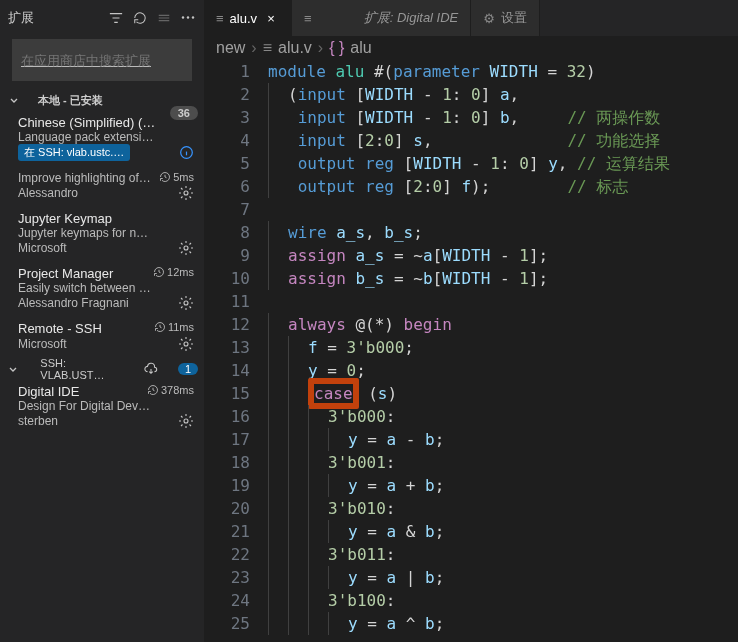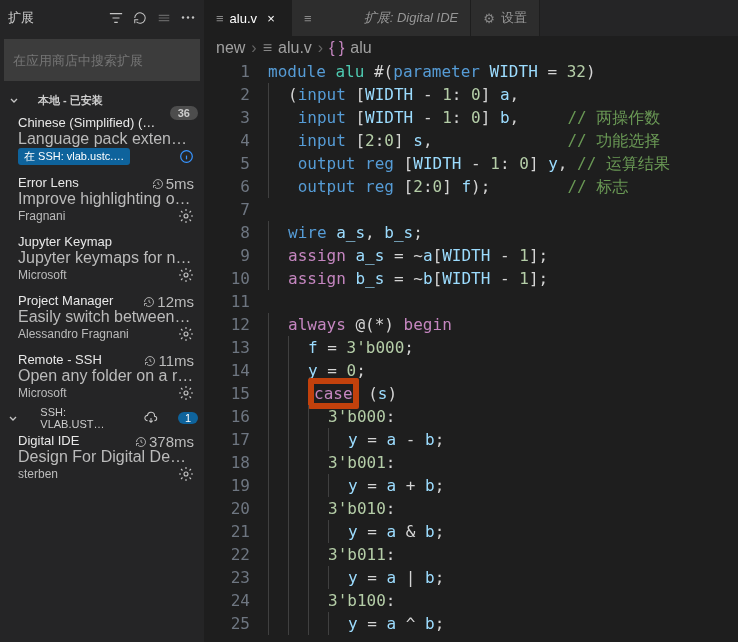--- a/index.html
+++ b/index.html
@@ -5,29 +5,29 @@
 * { margin:0; padding:0; box-sizing:border-box; }
 body {
   background:#1e1e1e; color:#ccc;
   font-family:"Segoe UI","Microsoft YaHei",sans-serif;
   font-size:13px; width:738px; height:642px; overflow:hidden; display:flex;
 }
 .sidebar { width:204px; background:#252526; display:flex; flex-direction:column; overflow:hidden; }
 .sidebar-hdr { display:flex; align-items:center; height:35px; padding:0 8px; gap:8px; }
 .sidebar-hdr .title { flex:1; font-size:13px; color:#ccc; }
 .ic { width:16px; height:16px; display:inline-flex; align-items:center; justify-content:center; color:#c5c5c5; cursor:pointer; }
-.search-box { margin:4px 4px 8px; padding:20px 8px; background:#3c3c3c; color:#bbb; border:1px solid #3c3c3c; font-size:13px; height:26px; }
+.search-box { margin:4px 12px 8px; padding:20px 8px; background:#3c3c3c; color:#bbb; border:1px solid #3c3c3c; font-size:13px; height:26px;text-decoration:underline; }
 .section-hdr { display:flex; align-items:center; height:22px; padding:0 6px; font-size:11px; font-weight:600; color:#ccc; gap:16px; }
 .badge { background:#4d4d4d; border-radius:10px; padding:1px 8px; font-size:11px; color:#ccc; margin-left:auto;margin-top:25px; }
 .ext { padding:4px 10px 6px 18px; position:relative; }
 .ext-name { font-size:13px; color:#e8e8e8; white-space:nowrap; overflow:hidden; text-overflow:ellipsis; }
-.ext-desc { font-size:16px; color:#bbb; white-space:nowrap; overflow:hidden; text-overflow:ellipsis; }
+.ext-desc { font-size:12px; color:#bbb; white-space:nowrap; overflow:hidden; text-overflow:ellipsis; }
 .ext-foot { display:flex; align-items:center; justify-content:space-between; font-size:12px; color:#bbb; }
 .ssh-badge { background:#0e639c; color:#fff; padding:1px 6px; border-radius:3px; font-size:11px; display:inline-block; }
-.meta { position:absolute; top:4px; right:10px; display:flex; align-items:center; gap:2px; font-size:15px; color:#bbb; }
+.meta { position:absolute; top:4px; right:10px; display:flex; align-items:center; gap:2px; font-size:11px; color:#bbb; }
 .gear { color:#c5c5c5; }
 .ssh-group-hdr { display:flex; align-items:center; height:22px; padding:0 6px; font-size:11px; color:#ccc; gap:20px; }
 .count-badge { background:#0e639c; color:#fff; border-radius:10px; padding:0 7px; font-size:11px; margin-left:auto; }
 
 .main { flex:1; display:flex; flex-direction:column; background:#1e1e1e; }
 .tabbar { display:flex; height:36px; background:#252526; }
 .tab { display:flex; align-items:center; padding:0 12px; gap:6px; color:#969696; background:#2d2d2d; border-right:1px solid #1e1e1e; font-size:13px; position:relative; }
 .tab.active { background:#1e1e1e; color:#fff; }
 .tab .close { width:16px; height:16px; display:flex; align-items:center; justify-content:center; }
 .tab.italic .lbl { font-style:italic;margin-left:46px; }
@@ -100,25 +100,24 @@
               <path d="M8 5v0M8 7v4"></path>
             </svg>
           </span>
         </div>
 
   </div>
       <div class="ext">
     <div class="meta"><svg width="12" height="12" viewBox="0 0 16 16" fill="none" stroke="currentColor" stroke-width="1.2" style="vertical-align:-2px">
             <path d="M2 8a6 6 0 1 1 2 4.5M2 13v-3h3M8 5v3l2 1"></path>
           </svg> 5ms</div>
-    <div class="ext-name">Error Lens</div>
     <div class="ext-desc">Improve highlighting of…</div>
 
     <div class="ext-foot">
-          <span>Fragnani</span>
+          <span>Alessandro</span>
           <span class="gear">
             <svg width="16" height="16" viewBox="0 0 16 16" fill="none" stroke="currentColor" stroke-width="1.1">
               <circle cx="8" cy="8" r="2"></circle>
               <path d="M8 1v2M8 13v2M1 8h2M13 8h2M3 3l1.5 1.5M11.5 11.5L13 13M13 3l-1.5 1.5M4.5 11.5L3 13"></path>
             </svg>
           </span>
         </div>
   </div>
       <div class="ext">
 
@@ -150,21 +149,20 @@
               <path d="M8 1v2M8 13v2M1 8h2M13 8h2M3 3l1.5 1.5M11.5 11.5L13 13M13 3l-1.5 1.5M4.5 11.5L3 13"></path>
             </svg>
           </span>
         </div>
   </div>
       <div class="ext">
     <div class="meta"><svg width="12" height="12" viewBox="0 0 16 16" fill="none" stroke="currentColor" stroke-width="1.2" style="vertical-align:-2px">
             <path d="M2 8a6 6 0 1 1 2 4.5M2 13v-3h3M8 5v3l2 1"></path>
           </svg> 11ms</div>
     <div class="ext-name">Remote - SSH</div>
-    <div class="ext-desc">Open any folder on a r…</div>
 
     <div class="ext-foot">
           <span>Microsoft</span>
           <span class="gear">
             <svg width="16" height="16" viewBox="0 0 16 16" fill="none" stroke="currentColor" stroke-width="1.1">
               <circle cx="8" cy="8" r="2"></circle>
               <path d="M8 1v2M8 13v2M1 8h2M13 8h2M3 3l1.5 1.5M11.5 11.5L13 13M13 3l-1.5 1.5M4.5 11.5L3 13"></path>
             </svg>
           </span>
         </div>

